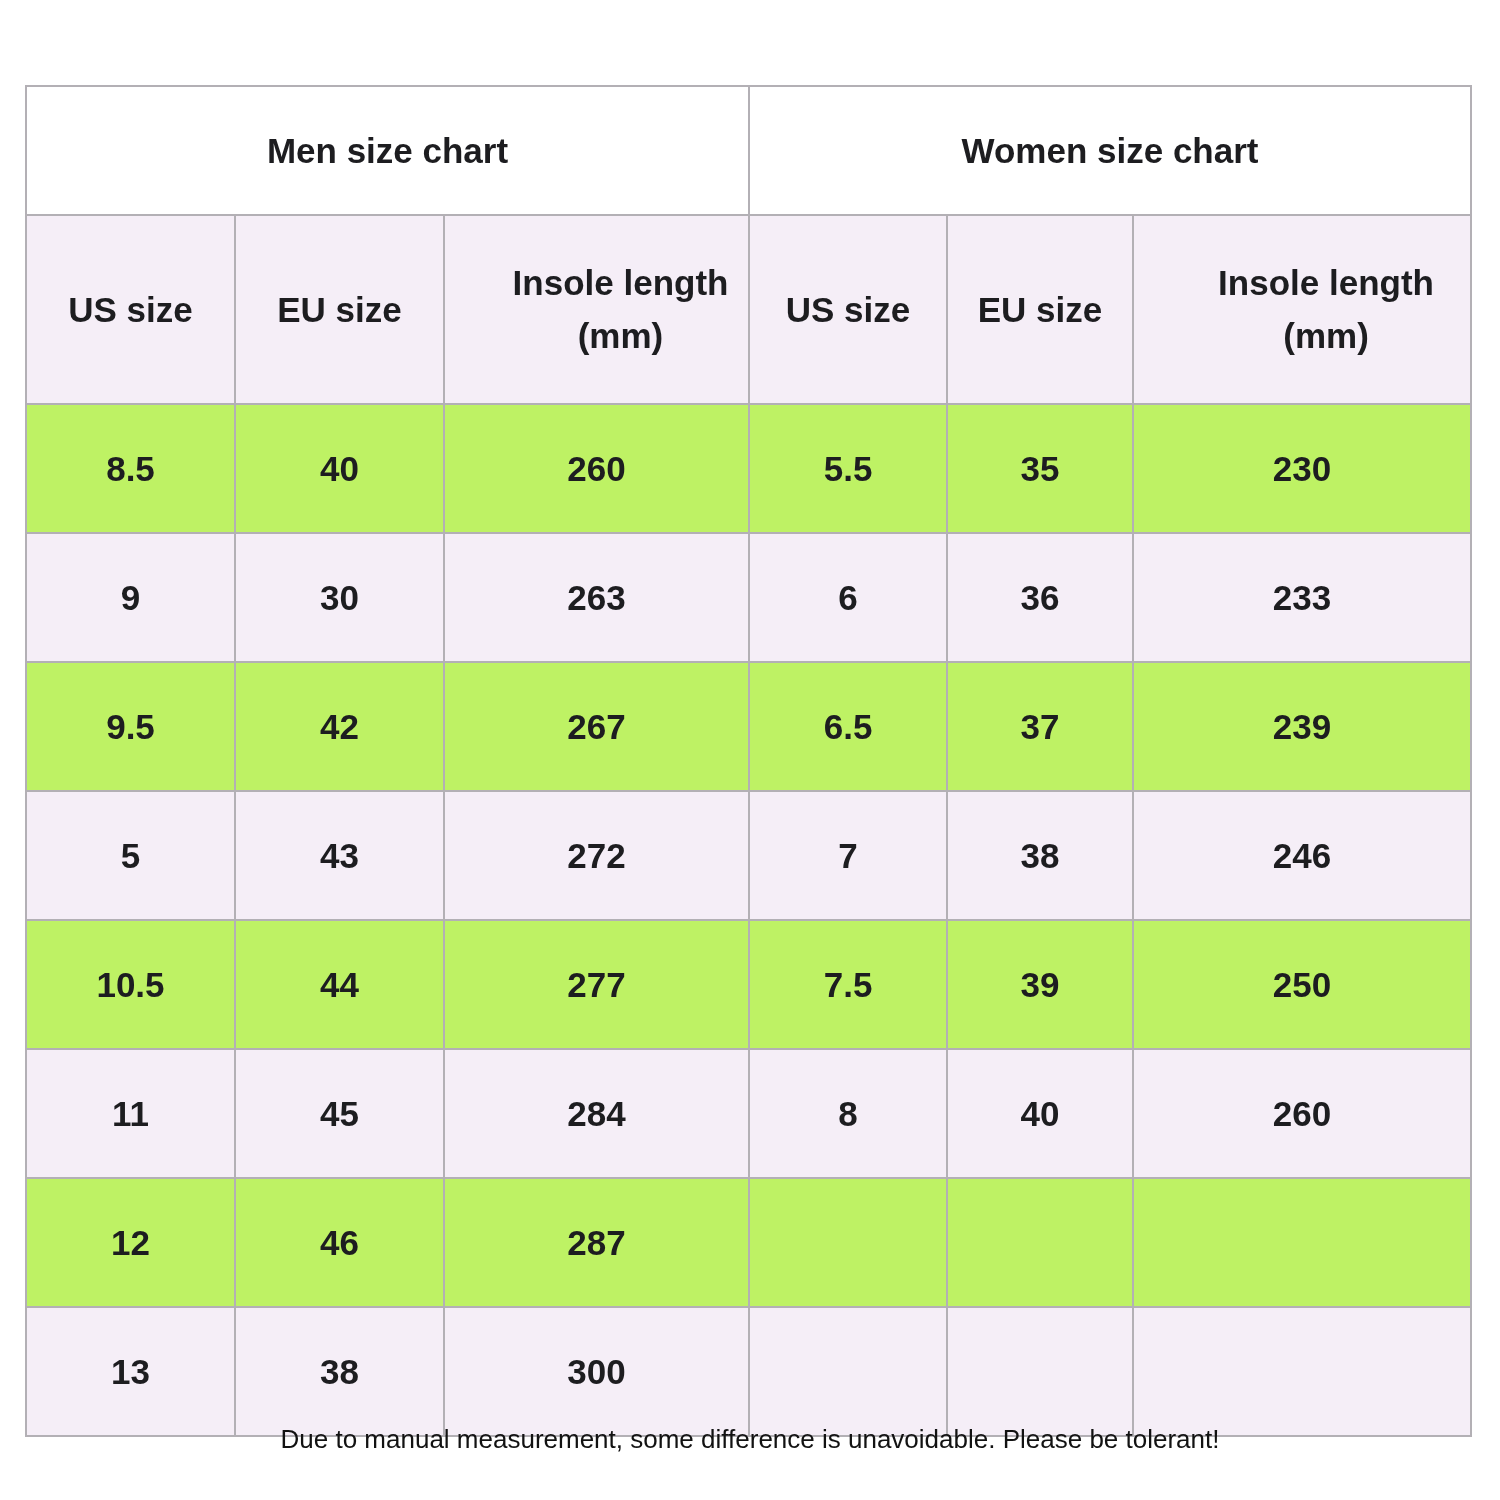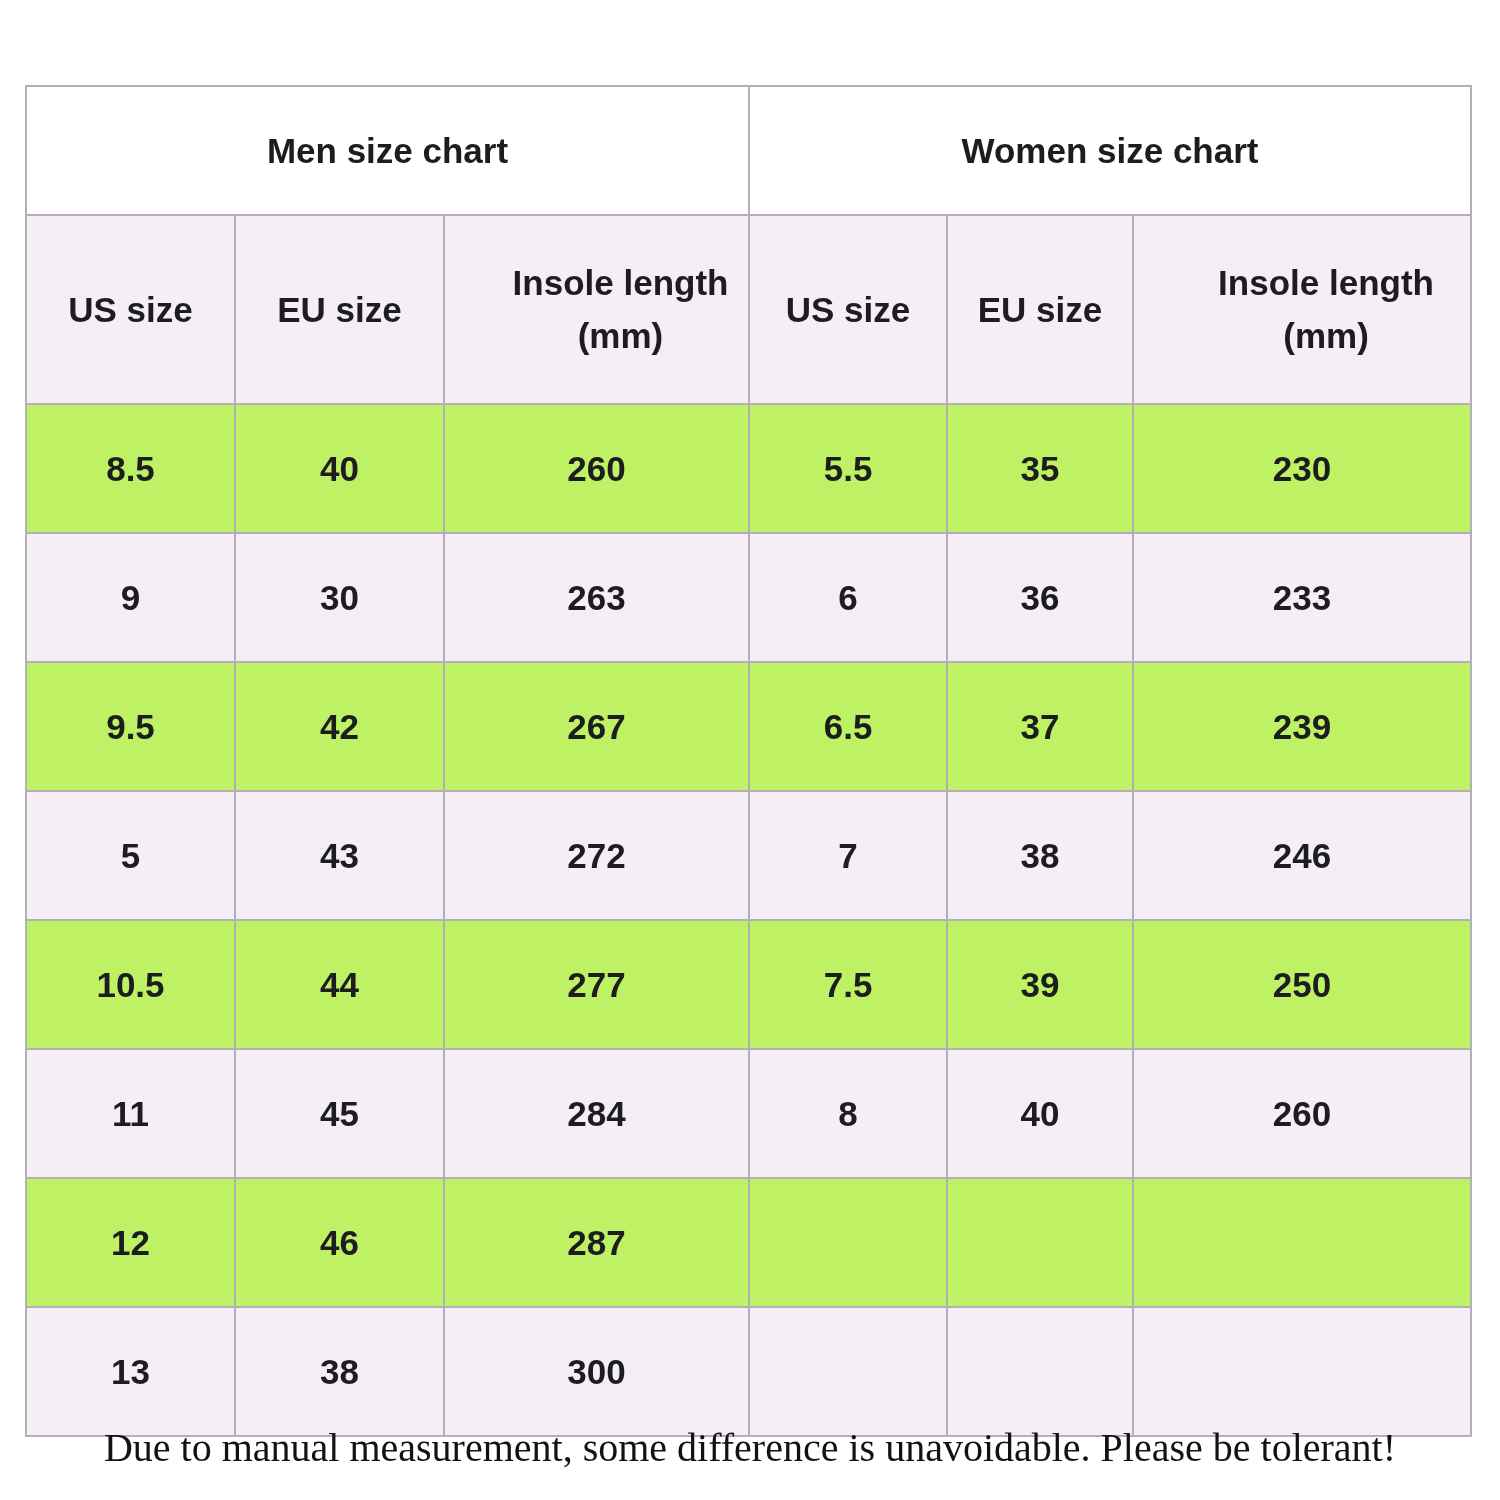--- a/index.html
+++ b/index.html
@@ -33,24 +33,23 @@
     overflow:hidden;
   }
   tr.title-row td{height:127px;background:#ffffff;font-weight:600;}
   tr.header-row td{height:187px;background:var(--stripe);}
   tr.data-row td{height:127px;background:#bef264;}
   tr.data-row.alt td{background:var(--stripe);}
   .two-line .line{display:block;line-height:1.5;padding-left:48px;}
   .note{
     position:absolute;left:0;top:1424px;width:1500px;
     text-align:center;
-    font-size:40px;
+    font-size:26px;
     font-weight:400;
     color:#121212;
-    font-family:Liberation Serif, serif;
   }
 </style>
 </head>
 <body>
 
 <div class="canvas">
 
   <table class="size-table">
     <colgroup>
       <col style="width:209px">

